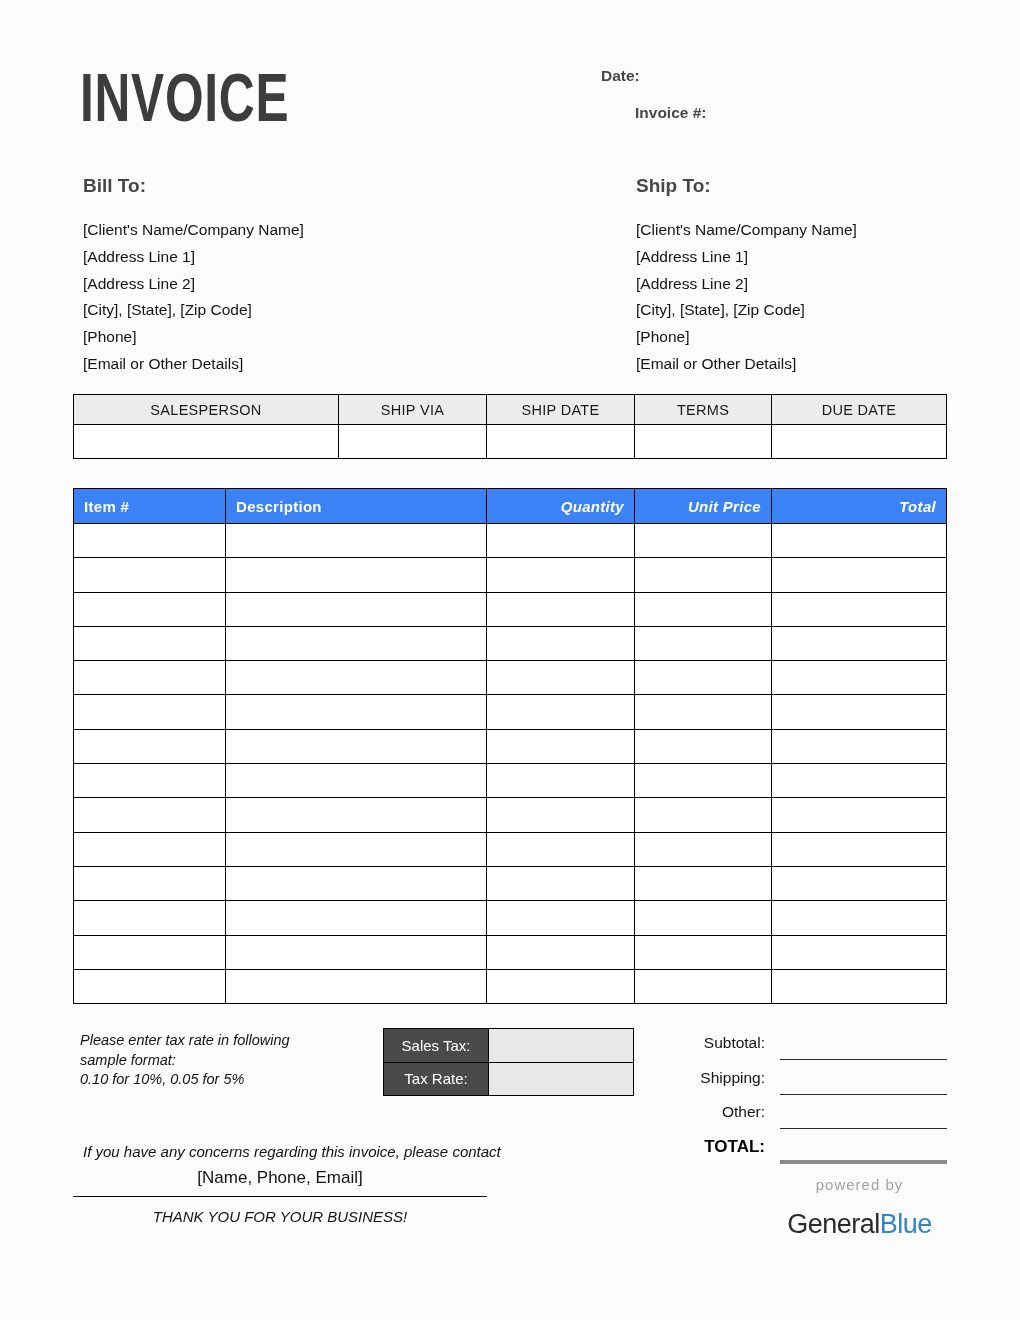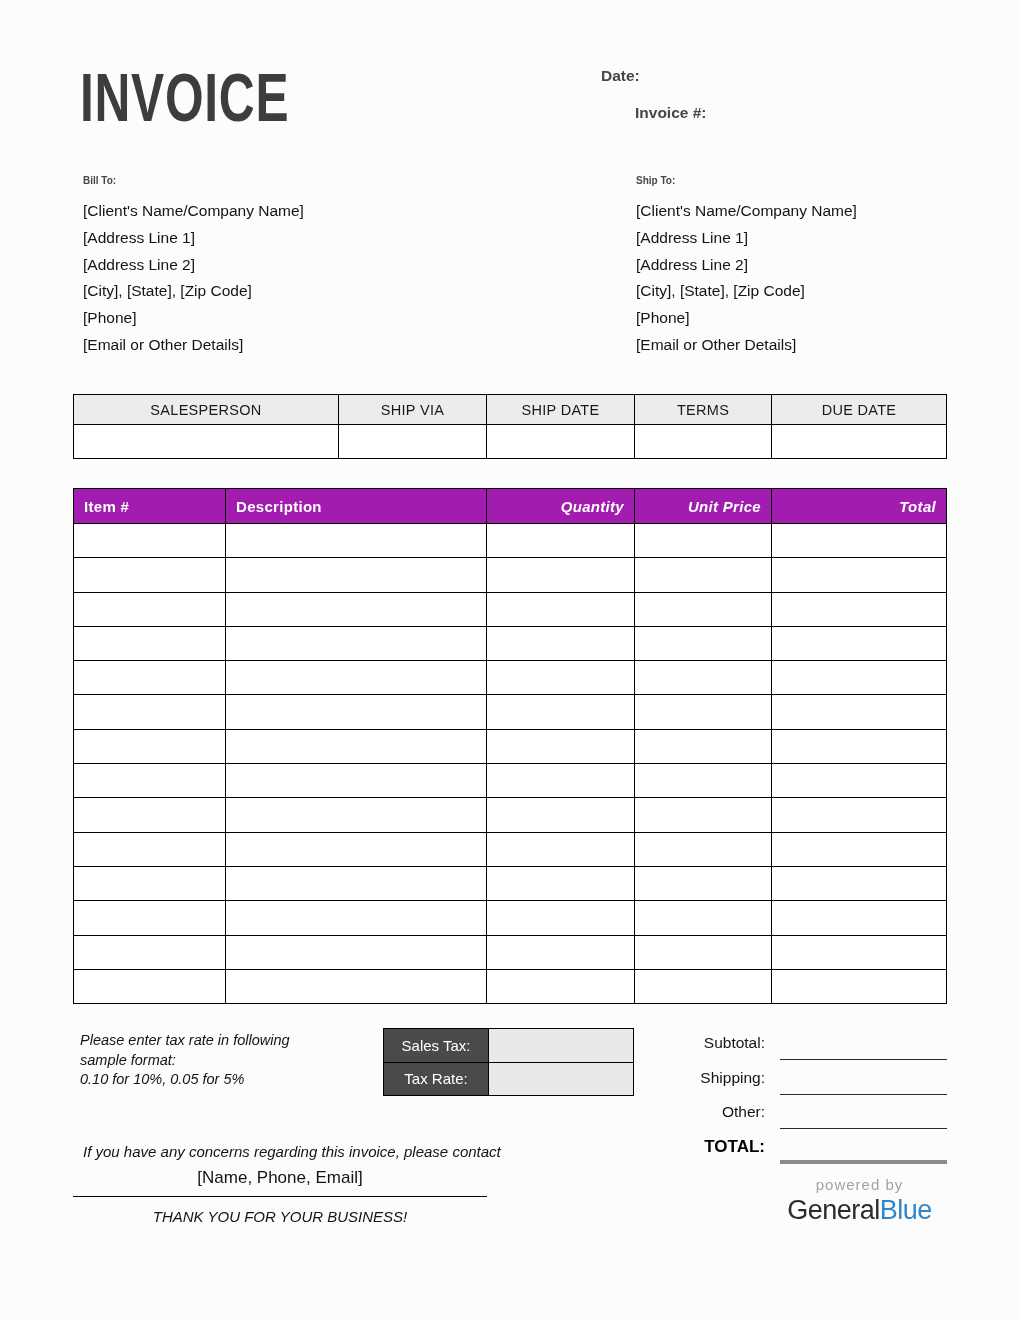--- a/index.html
+++ b/index.html
@@ -23,39 +23,39 @@
 
   
   .meta-label{ font-size:15.5px; font-weight:700; color:#474747; }
   .date-label{ left:601px; top:67px; }
   .invoice-number-label{ left:635px; top:104px; }
 
   
   .addr-block{ width:420px; }
   .bill-to{ left:83px; top:175px; }
   .ship-to{ left:636px; top:175px; }
-  .addr-label{ font-size:10px; font-weight:700; color:#474747; margin-bottom:12px; }
+  .addr-label{ font-size:19px; font-weight:700; color:#474747; margin-bottom:20px; }
   .addr-line{ font-size:15.5px; color:#141414; line-height:26.8px; }
 
   
   .ship-table{ left:73px; top:394px; }
   table{ border-collapse:collapse; table-layout:fixed; }
   .ship-table table{ width:873px; }
   .ship-table th{
     background:#ececec; border:1px solid #000;
     height:30px; font-size:14.5px; font-weight:400;
     color:#1a1a1a; text-align:center; letter-spacing:.3px;
   }
   .ship-table td{ background:#fff; border:1px solid #000; height:34px; font-size:14px; padding:0 8px; }
 
   
   .items-table{ left:73px; top:488px; }
   .items-table table{ width:873px; }
   .items-table th{
-    background:#a21caf; border:1px solid #000;
+    background:#3b82f6; border:1px solid #000;
     color:#fff; height:35px; font-size:15px; font-weight:700;
     letter-spacing:.3px;
   }
   .items-table th.al{ text-align:left; padding-left:10px; }
   .items-table th.ar{ text-align:right; padding-right:10px;font-style:italic; }
   .items-table td{ background:#fff; border:1px solid #000; height:34.3px; font-size:14px; padding:0 10px; }
   .items-table td:nth-child(n+3){ text-align:right; }
 
   
   .tax-note{ left:80px; top:1031px; font-size:14.5px; font-style:italic; line-height:19.5px; color:#141414; }
@@ -77,21 +77,21 @@
   .contact-note{ left:83px; top:1143px; font-size:15px; font-style:italic; color:#141414; }
   .contact-field{
     left:73px; top:1168px; width:414px; text-align:center;
     font-size:17px; color:#141414; padding-bottom:8px;
     border-bottom:1.5px solid #000;
   }
   .thank-you{ left:73px; top:1208px; width:414px; text-align:center; font-size:15px; font-style:italic; color:#141414; }
 
   
   .brand{ left:772px; top:1176px; width:175px; text-align:center; }
-  .powered-by{ font-size:15px; color:#a3a3a3; letter-spacing:1px; margin-bottom:2px; }
+  .powered-by{ font-size:15px; color:#a3a3a3; letter-spacing:1px; margin-bottom:16px; }
   .brand-name{ font-size:27px; letter-spacing:-0.5px; }
   .brand-general{ color:#2b2b2b;margin-top:36px; }
   .brand-blue{ }
 </style>
 </head>
 <body>
 
 <div class="abs invoice-title">INVOICE</div>
 
 <div class="abs meta-label date-label">Date:</div>

